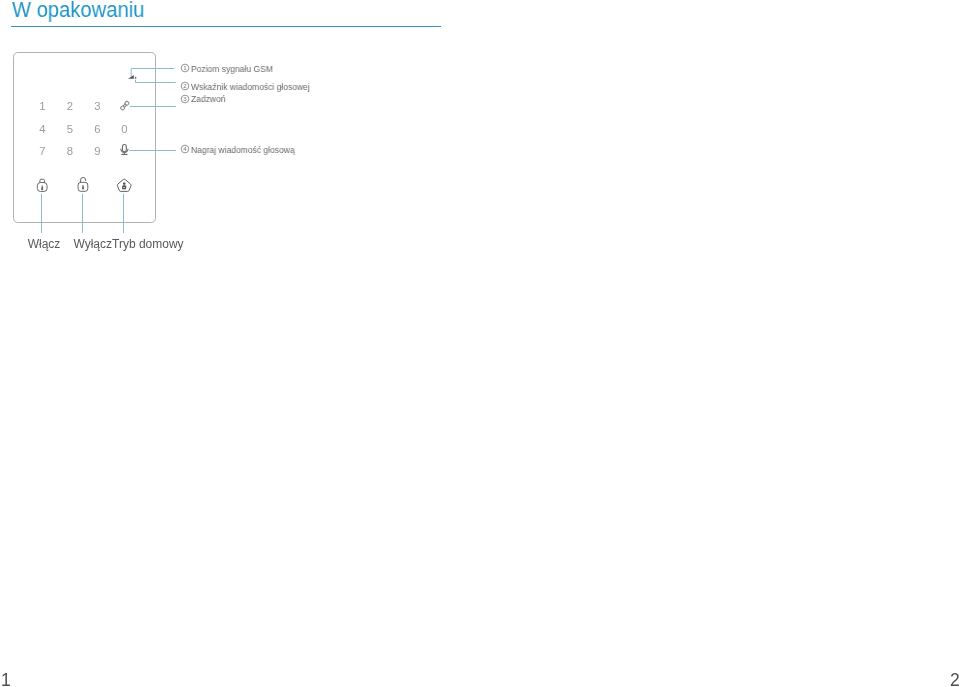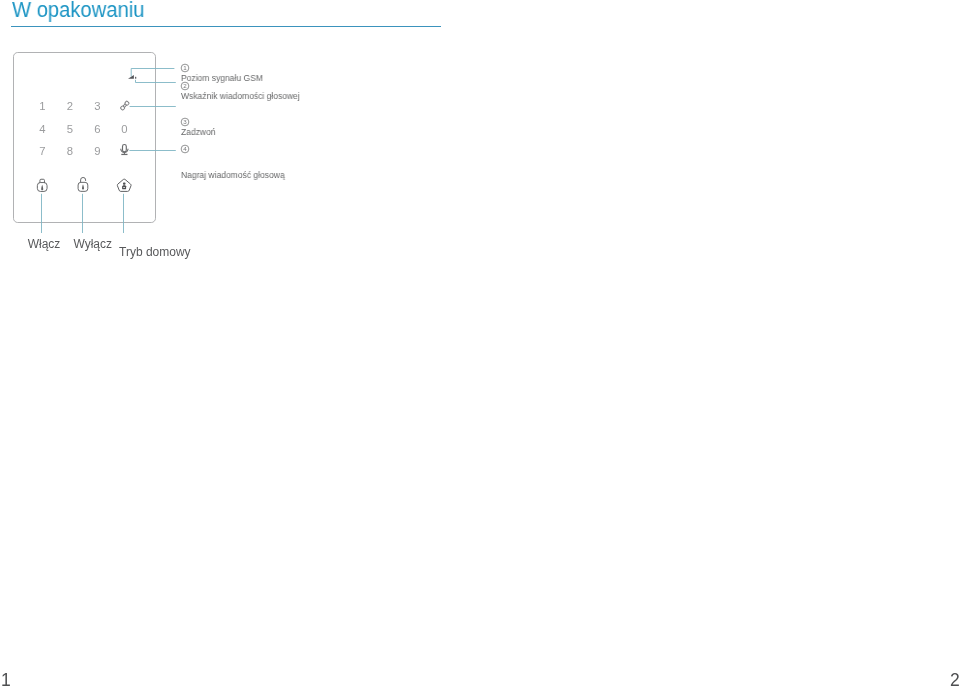--- a/index.html
+++ b/index.html
@@ -8,21 +8,21 @@
        font-family:"Liberation Sans",sans-serif;overflow:hidden;}
   .page{position:relative;width:960px;height:502px;background:#ffffff;}
   .title,.callout-text,.mode-label,.pg,.illus{will-change:transform;}
 
   .title{position:absolute;left:11.5px;top:-3.5px;font-size:22px;color:#1d95c4;
          transform:scaleX(0.918);transform-origin:0 0;white-space:nowrap;}
   .title-rule{position:absolute;left:11px;top:25.9px;width:429.5px;height:1px;background:#3b93bd;}
 
   .illus{position:absolute;left:0;top:0;width:360px;height:270px;overflow:visible;}
 
-  .callout-row{position:absolute;left:179.9px;height:10px;display:flex;align-items:flex-start;flex-direction:column;}
+  .callout-row{position:absolute;left:179.9px;height:10px;display:flex;align-items:flex-start;}
   .cnum{width:10px;height:10px;display:block;flex:none;margin-top:-1px;}
   .callout-text{font-size:8.8px;line-height:10px;color:#676869;white-space:nowrap;
                 transform:scaleX(0.968);transform-origin:0 50%;
                 font-family:"Liberation Sans",sans-serif;margin-left:1.2px;}
 
   .mode-label{position:absolute;top:237px;width:60px;font-size:12px;color:#58595b;
               white-space:nowrap;text-align:center;font-family:"Liberation Sans",sans-serif;}
 
   .pg{position:absolute;top:670.3px;font-size:17.5px;color:#4e4f51;
       font-family:"Liberation Sans",sans-serif;}
@@ -113,38 +113,38 @@
     </div>
 
     <div class="callout-row" style="top:82px;">
       <svg class="cnum" viewBox="0 0 10 10">
         <circle cx="5" cy="5" r="3.85" fill="none" stroke="#77787a" stroke-width="0.8"></circle>
         <text x="5" y="7.35" font-family="Liberation Sans, sans-serif" font-size="6.2" fill="#77787a" text-anchor="middle">2</text>
       </svg>
         <span class="callout-text">Wskaźnik wiadomości głosowej</span>
     </div>
 
-    <div class="callout-row" style="top:118px;">
+    <div class="callout-row" style="top:94px;align-items:flex-end;">
       <svg class="cnum" viewBox="0 0 10 10">
         <circle cx="5" cy="5" r="3.85" fill="none" stroke="#77787a" stroke-width="0.8"></circle>
         <text x="5" y="7.35" font-family="Liberation Sans, sans-serif" font-size="6.2" fill="#77787a" text-anchor="middle">3</text>
       </svg>
         <span class="callout-text">Zadzwoń</span>
     </div>
 
-    <div class="callout-row" style="top:145.2px;gap:16px;">
+    <div class="callout-row" style="top:145.2px;">
       <svg class="cnum" viewBox="0 0 10 10">
         <circle cx="5" cy="5" r="3.85" fill="none" stroke="#77787a" stroke-width="0.8"></circle>
         <text x="5" y="7.35" font-family="Liberation Sans, sans-serif" font-size="6.2" fill="#77787a" text-anchor="middle">4</text>
       </svg>
         <span class="callout-text">Nagraj wiadomość głosową</span>
     </div>
 
   </div>
 
   <div class="mode-label" style="left:14px;">Włącz</div>
   <div class="mode-label" style="left:52px;text-align:right;">Wyłącz</div>
-  <div class="mode-label" style="left:119px;margin-top:8px;">Tryb domowy</div>
+  <div class="mode-label" style="left:112px;">Tryb domowy</div>
 
   <div class="pg" style="left:1.2px;">1</div>
   <div class="pg" style="left:950.4px;">2</div>
 
 </div>
 
 </body></html>

